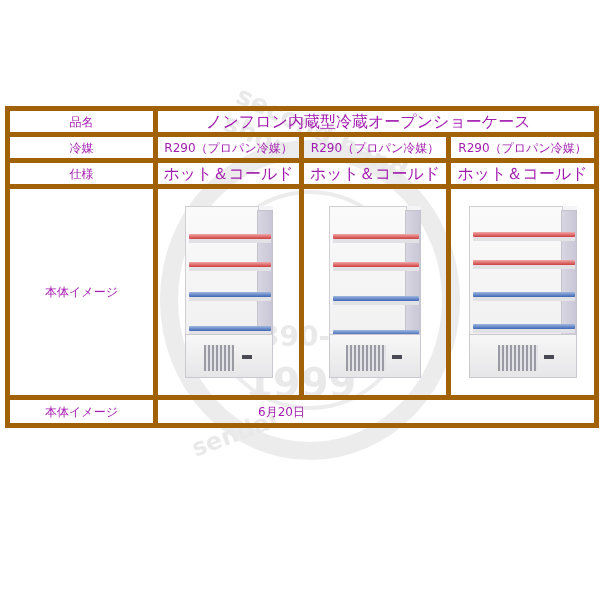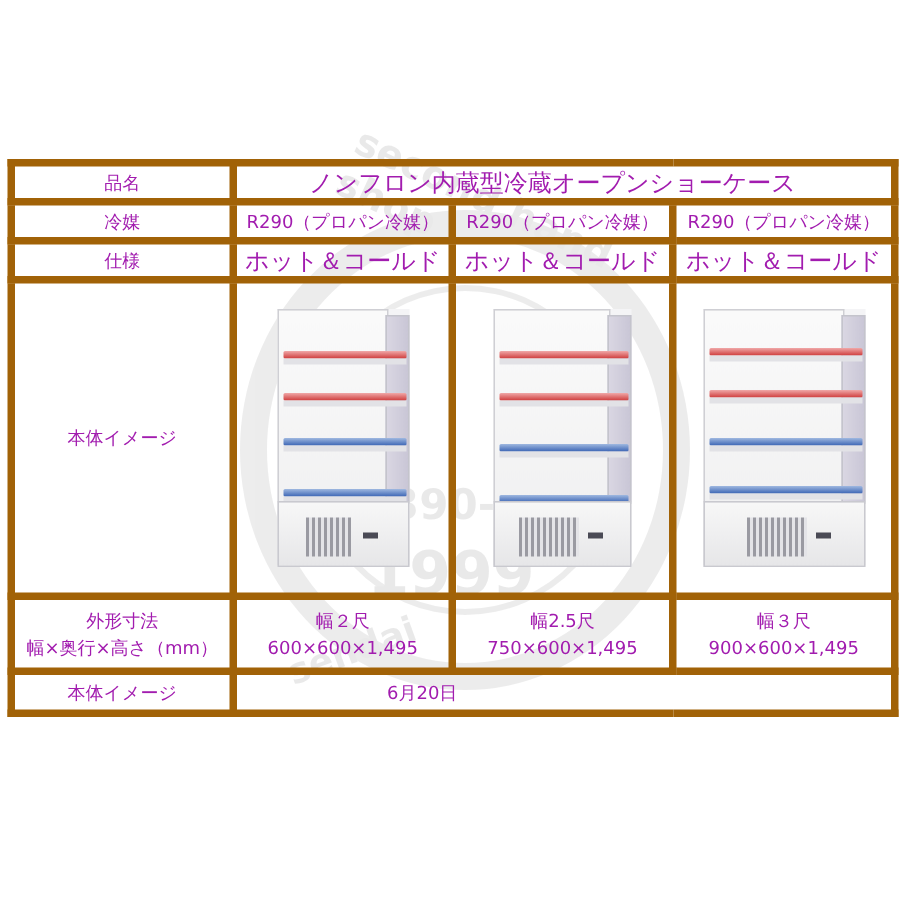--- a/index.html
+++ b/index.html
@@ -148,36 +148,18 @@
         <div class="shelf red" style="top:54px;"></div>
         <div class="shelf blue" style="top:86px;"></div>
         <div class="shelf blue" style="top:118px;"></div>
         <div class="base">
               <div class="vent" style="left:28px; width:40px;"></div>
               <div class="panel" style="left:74px;"></div>
             </div>
       </div>
     </td>
   </tr>
-  <tr class="r-dim">
-    <td>
-      <div>外形寸法</div>
-      <div>幅×奥行×高さ（mm）</div>
-    </td>
-    <td>
-      <div>幅２尺</div>
-      <div>600×600×1,495</div>
-    </td>
-    <td>
-      <div>幅2.5尺</div>
-      <div>750×600×1,495</div>
-    </td>
-    <td>
-      <div>幅３尺</div>
-      <div>900×600×1,495</div>
-    </td>
-  </tr>
   <tr class="r-date">
     <td>本体イメージ</td>
     <td colspan="3" class="name-cell" style="padding-left:100px !important;">6月20日</td>
   </tr>
 </tbody>
   </table>
 
 </body></html>

